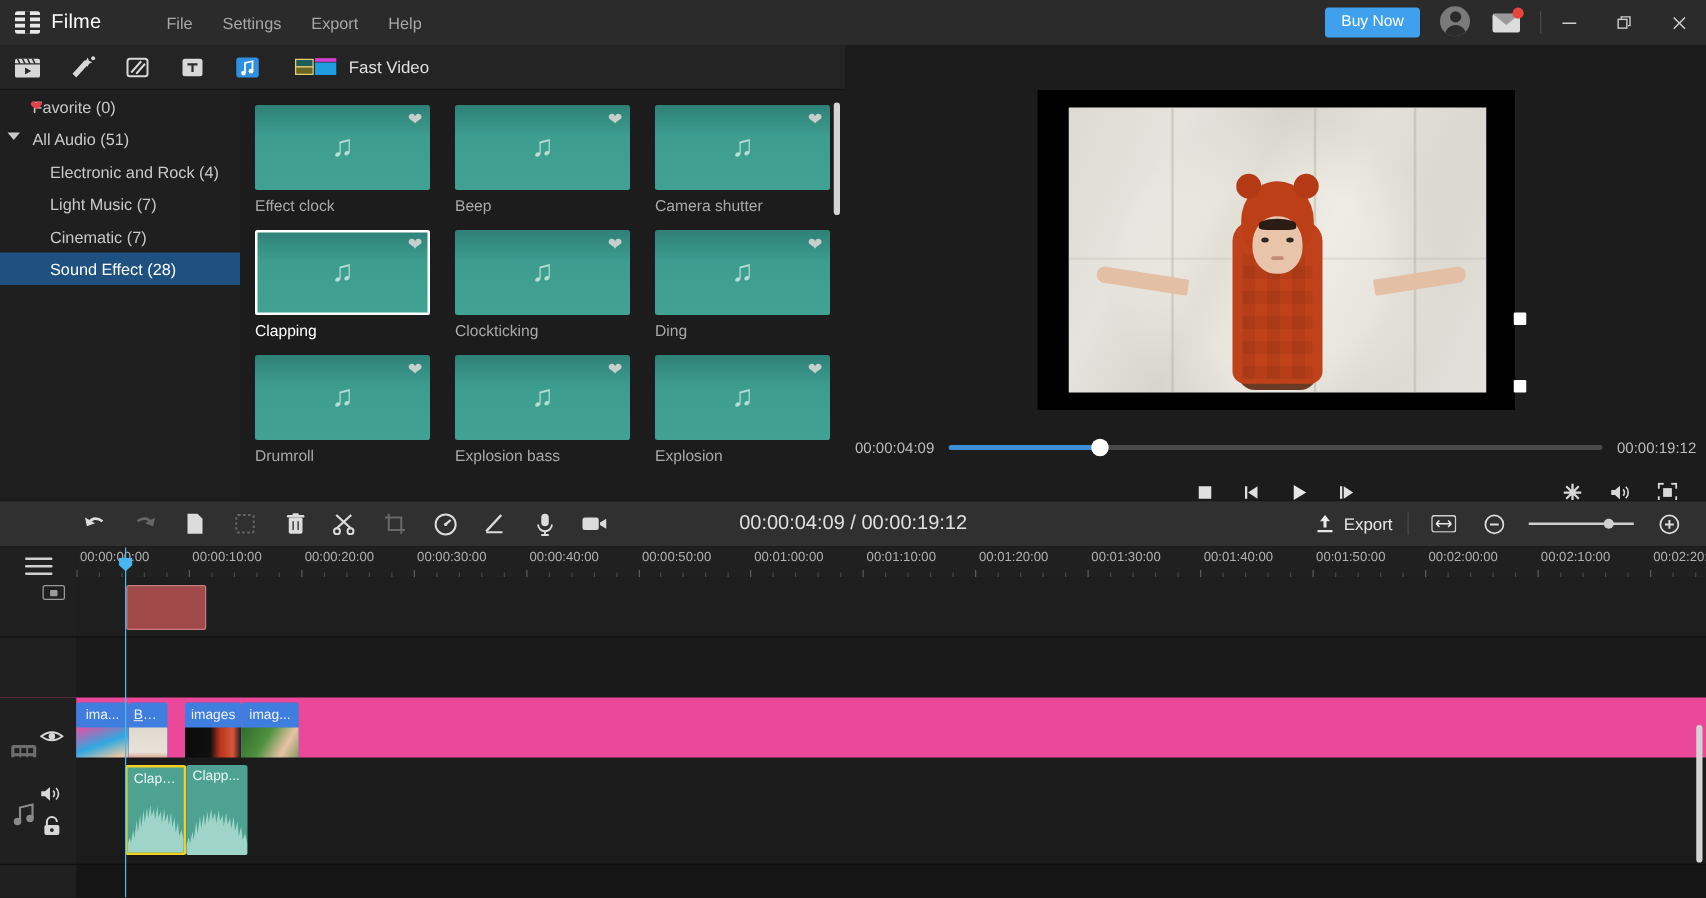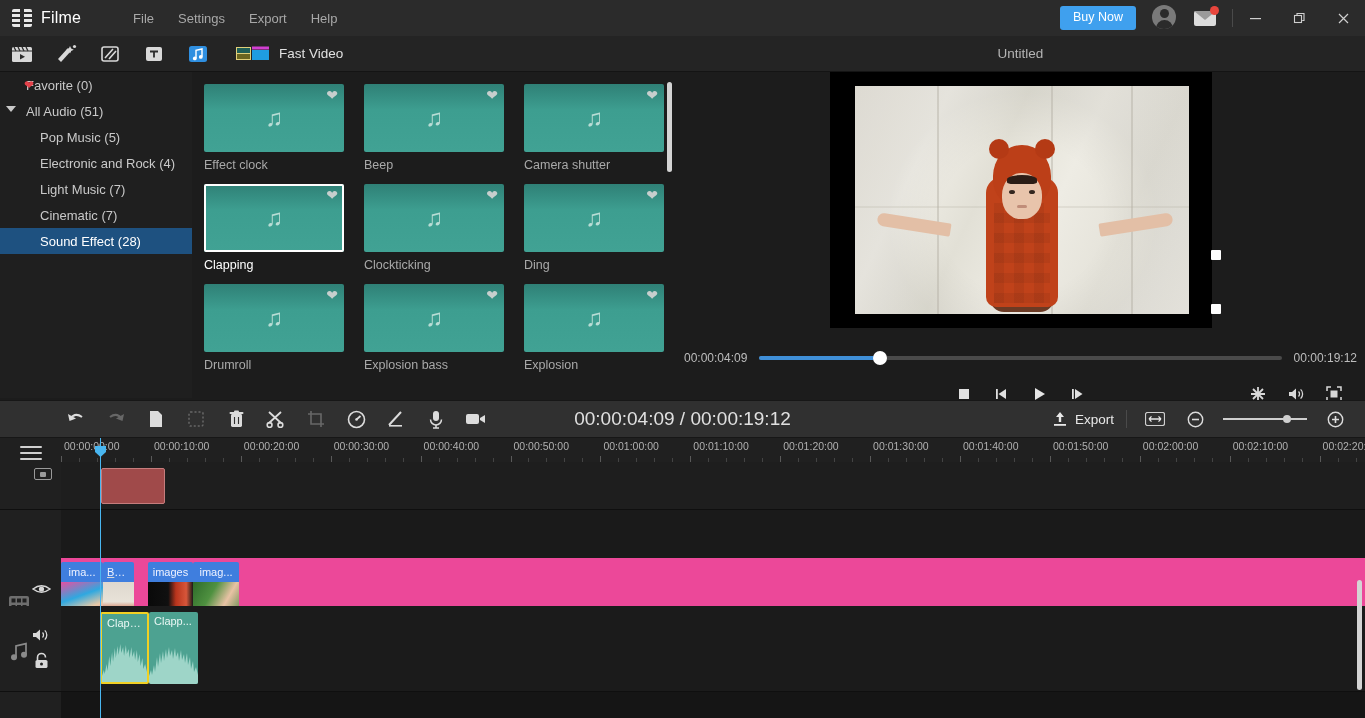--- a/index.html
+++ b/index.html
@@ -184,21 +184,21 @@
   
   .edittoolbar {
     position:absolute; left:0; top:400px; width:1365px; height:38px;
     background:#303030; display:flex; align-items:center;
     border-top:1px solid #171717; border-bottom:1px solid #171717;
   }
   .et-icon { width:40px; height:34px; display:flex; align-items:center; justify-content:center; cursor:pointer; }
   .et-icon.dim { opacity:.32; cursor:default; }
   .et-time {
     position:absolute; left:50%; transform:translateX(-50%);
-    font-size:19px; color:#e0e0e0;
+    font-size:16px; color:#e0e0e0;
   }
   .et-right { margin-left:auto; display:flex; align-items:center; padding-right:10px; }
   .export-btn { display:flex; align-items:center; cursor:pointer; margin-right:8px; }
   .export-btn span { font-size:13.5px; color:#e8e8e8; margin-left:7px; }
   .zoomline { width:84px; height:2px; background:#cfcfcf; position:relative; margin:0 8px; }
   .zoomknob { position:absolute; left:60px; top:-3px; width:8px; height:8px; border-radius:50%; background:#cfcfcf; }
 
   
   .timeline { position:absolute; left:0; top:438px; width:1365px; height:280px; background:#1a1a1a; }
   .tl-headcol { position:absolute; left:0; top:0; width:61px; height:280px; background:#202020; }
@@ -341,35 +341,29 @@
       <svg width="34" height="20" viewBox="0 0 34 20">
         <rect x="0.5" y="3.5" width="14" height="6" fill="#1f5e57" stroke="#e0d07a" stroke-width="1"></rect>
         <rect x="0.5" y="9.5" width="14" height="6" fill="#6b6520" stroke="#e0d07a" stroke-width="1"></rect>
         <rect x="16" y="2.5" width="17" height="3" fill="#d13fd1"></rect>
         <rect x="16" y="6" width="17" height="10" fill="#1f9de0"></rect>
       </svg>
       <span class="fv-label">Fast Video</span>
     </div>
   </div>
 
-  <div class="projtitle">
-    <span>Untitled</span>
-  </div>
 
   <div class="sidebar">
     <div class="side-item">
       <span class="heart-ico">❤</span>
       <span>Favorite (0)</span>
     </div>
     <div class="side-item">
       <span class="caret"></span>
       <span>All Audio (51)</span>
-    </div>
-    <div class="side-item indent">
-      <span>Pop Music (5)</span>
     </div>
     <div class="side-item indent">
       <span>Electronic and Rock (4)</span>
     </div>
     <div class="side-item indent">
       <span>Light Music (7)</span>
     </div>
     <div class="side-item indent">
       <span>Cinematic (7)</span>
     </div>

